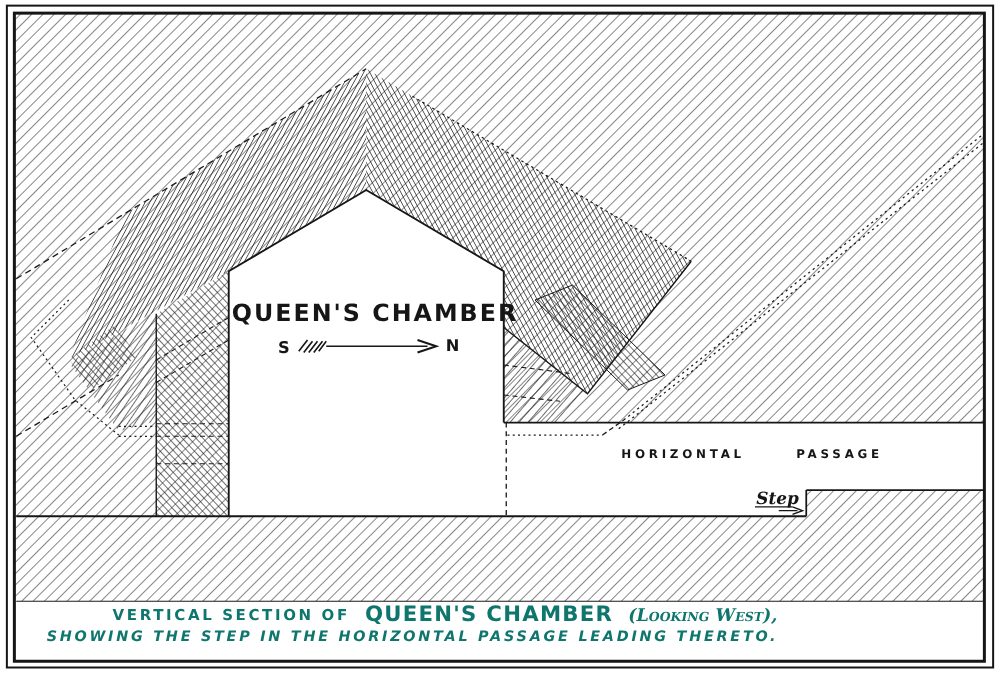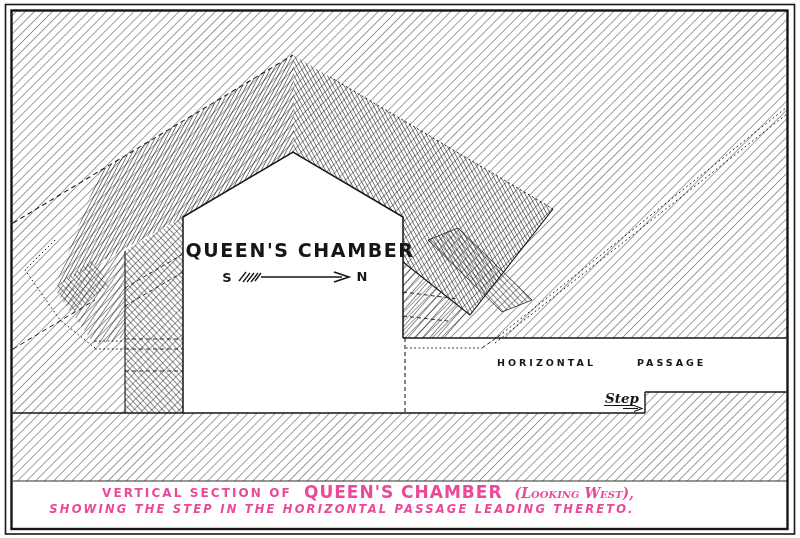--- a/index.html
+++ b/index.html
@@ -1,19 +1,19 @@
 <!DOCTYPE html>
 <html><head>
 <meta charset="utf-8">
 <style>
   html,body{margin:0;padding:0;background:#ffffff;}
   .stage{position:relative;width:800px;height:538px;background:#ffffff;
          font-family:"DejaVu Sans","Liberation Sans",sans-serif;color:#1a1a1a;overflow:hidden;}
   .stage svg{position:absolute;left:0;top:0;}
-  .caption{position:absolute;left:13px;top:482px;width:774px;text-align:center;color:#ec4899;margin-left:12px;}
+  .caption{position:absolute;left:13px;top:482px;width:774px;text-align:center;color:#0f766e;}
   .cap-line1{transform:translateX(-44px);white-space:nowrap;}
   .cap-line2{transform:translateX(-70px);margin-top:0px;white-space:nowrap;
              font:italic 700 11.5px "DejaVu Sans","Liberation Sans",sans-serif;letter-spacing:2.2px;}
   .cap-lead{font:700 12px "DejaVu Sans","Liberation Sans",sans-serif;letter-spacing:2.1px;vertical-align:1px;}
   .cap-title{font:700 17px "DejaVu Sans","Liberation Sans",sans-serif;letter-spacing:1px;margin-left:7px;}
   .cap-tail{font:italic 700 14px "DejaVu Serif","Liberation Serif",serif;font-variant:small-caps;margin-left:7px;}
   text{fill:#161616;}
   .lbl-big{font:700 19px "DejaVu Sans","Liberation Sans",sans-serif;letter-spacing:1.6px;}
   .lbl-sn{font:700 13px "DejaVu Sans","Liberation Sans",sans-serif;}
   .lbl-pass{font:700 9.5px "DejaVu Sans","Liberation Sans",sans-serif;letter-spacing:3px;}

